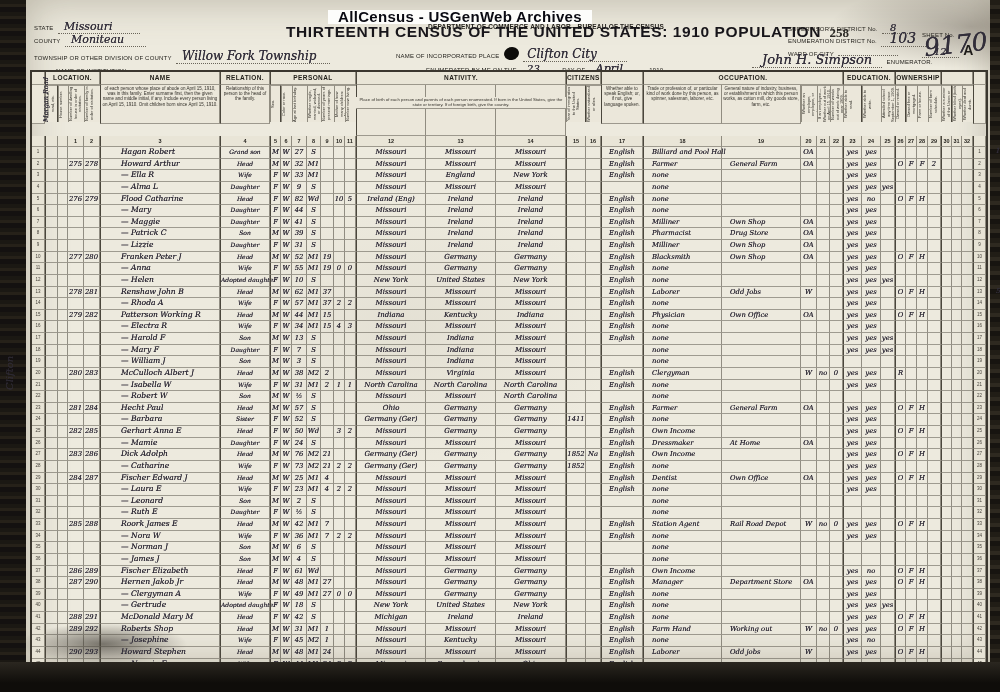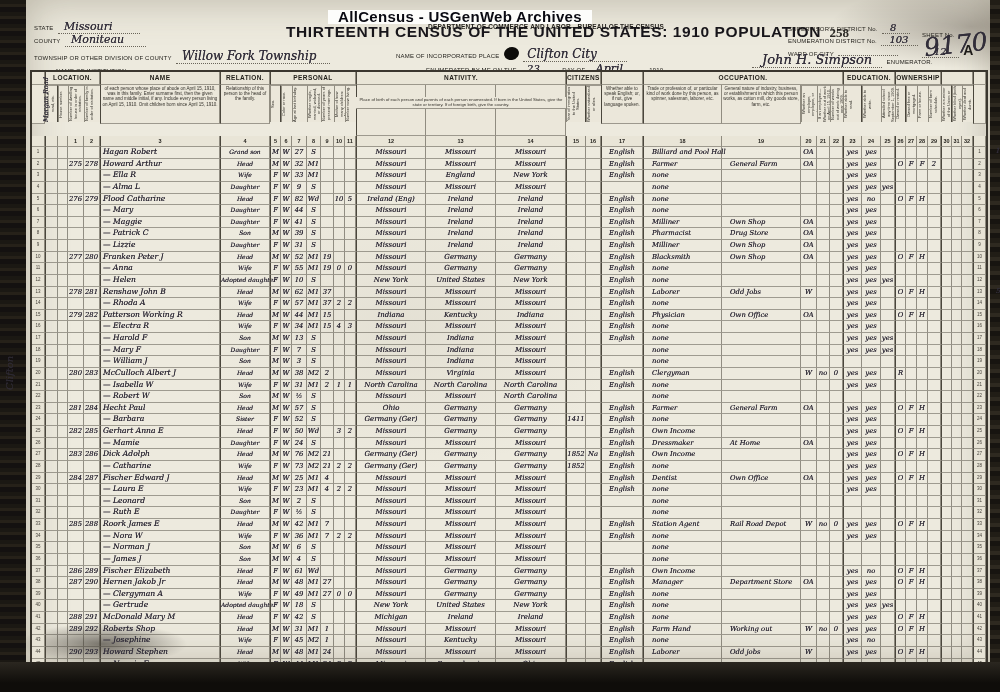--- a/index.html
+++ b/index.html
@@ -43,21 +43,21 @@
   .c{border-right:1px solid rgba(70,66,56,.55);border-bottom:1px solid rgba(80,76,66,.5);
      overflow:hidden;text-align:center;}
   .c.hv{border-left:1.5px solid #4a463c;}
   .sec-row .c{height:12px;font-size:6.5px;font-weight:bold;line-height:12px;color:#201e19;
      letter-spacing:.4px;background:#e9e5d7;}
   .sub-row .c{height:36px;font-size:4.5px;line-height:1.15;color:#33302a;padding:1px;background:#ebe7da;}
   .sub-row .vert{writing-mode:vertical-rl;transform:rotate(180deg);font-size:4px;padding:0;}
   .num-row .c{height:10px;font-size:5.5px;font-weight:bold;line-height:10px;color:#26241f;background:#e9e5d7;}
   .trow .c{height:10.64px;line-height:10.4px;white-space:nowrap;}
   .trow .c.hw{overflow:visible;font-size:6.8px;}
-  .cell-name{text-align:left !important;padding-left:2px;font-size:7.6px !important;}
+  .cell-name{text-align:left !important;padding-left:20px;font-size:7.6px !important;}
   .cell-rel{font-size:6px !important;}
   .cell-bp{font-size:7px !important;}
   .cell-occ{text-align:left !important;padding-left:8px;}
   .pn{font-size:4.5px;color:#45413a;line-height:10.6px;text-align:center;background:#e7e3d5;}
   .nat-desc{position:absolute;left:324px;top:12px;width:210px;height:11px;font-size:4.3px;
     color:#33302a;text-align:center;line-height:1.2;overflow:hidden;border-bottom:1px solid rgba(70,66,56,.5);background:#ebe7da;z-index:2;}
   .margin-note{position:absolute;right:-28px;top:0;font-size:7px;z-index:3;}
   .vert-hw{position:absolute;writing-mode:vertical-rl;transform:rotate(180deg);z-index:4;}
 </style>
 </head>
@@ -109,21 +109,21 @@
       <span class="hw rule" style="font-size:11px;padding:0 18px 0 6px;">April</span>
       <span class="lbl">, 1910.</span>
     </div>
 
     <div class="hdr-item" style="left:762px;top:17px;">
       <span class="lbl">SUPERVISOR'S DISTRICT No.</span>
       <span class="hw rule" style="font-size:10px;padding:0 14px 0 8px;">8</span>
     </div>
     <div class="hdr-item" style="left:762px;top:29px;">
       <span class="lbl">ENUMERATION DISTRICT No.</span>
-      <span class="hw rule" style="font-size:10px;padding:0 10px 0 8px;">103</span>
+      <span class="hw rule" style="font-size:14px;padding:0 10px 0 8px;">103</span>
     </div>
     <div class="hdr-item" style="left:896px;top:23px;">
       <span class="lbl">SHEET No.</span><br>
       <span class="hw rule" style="font-size:10px;padding:0 12px;">12</span>
       <span class="big-a">A</span>
     </div>
     <div class="hdr-item" style="left:762px;top:42px;">
       <span class="lbl">WARD OF CITY</span>
       <span class="rule" style="display:inline-block;width:60px;height:7px;"></span>
     </div>

